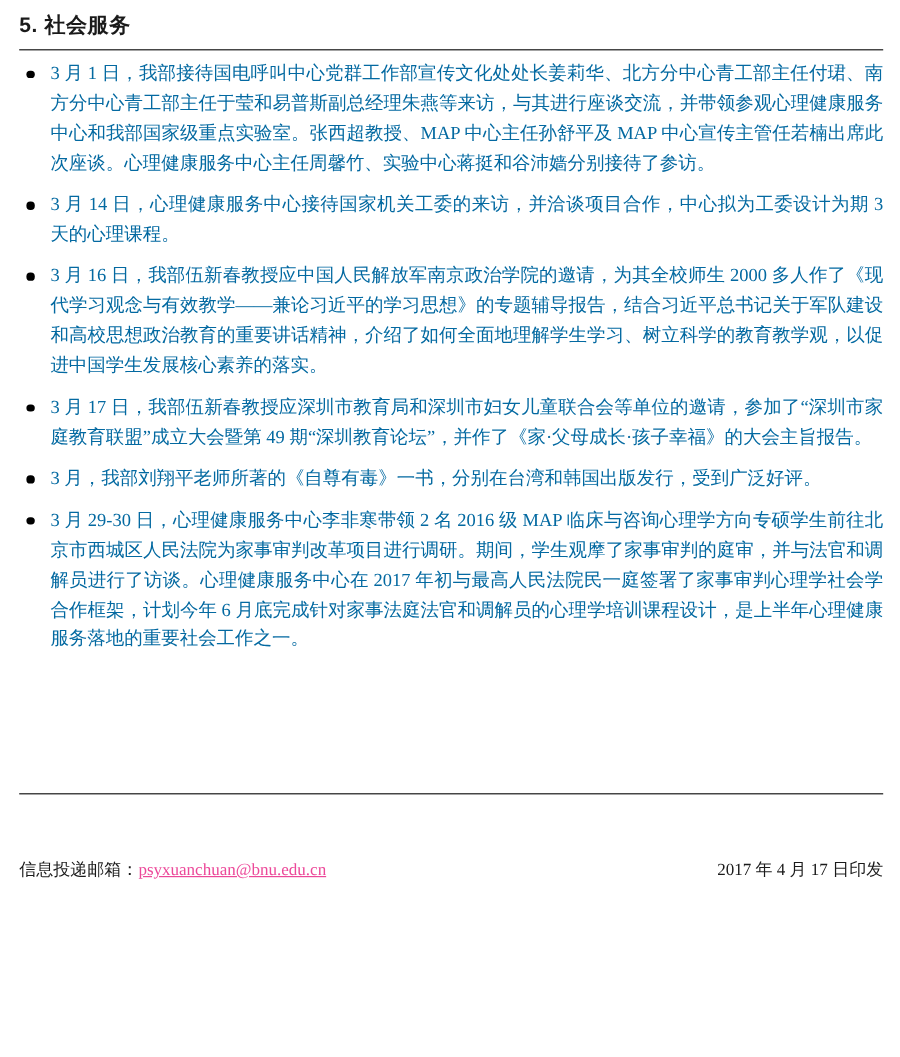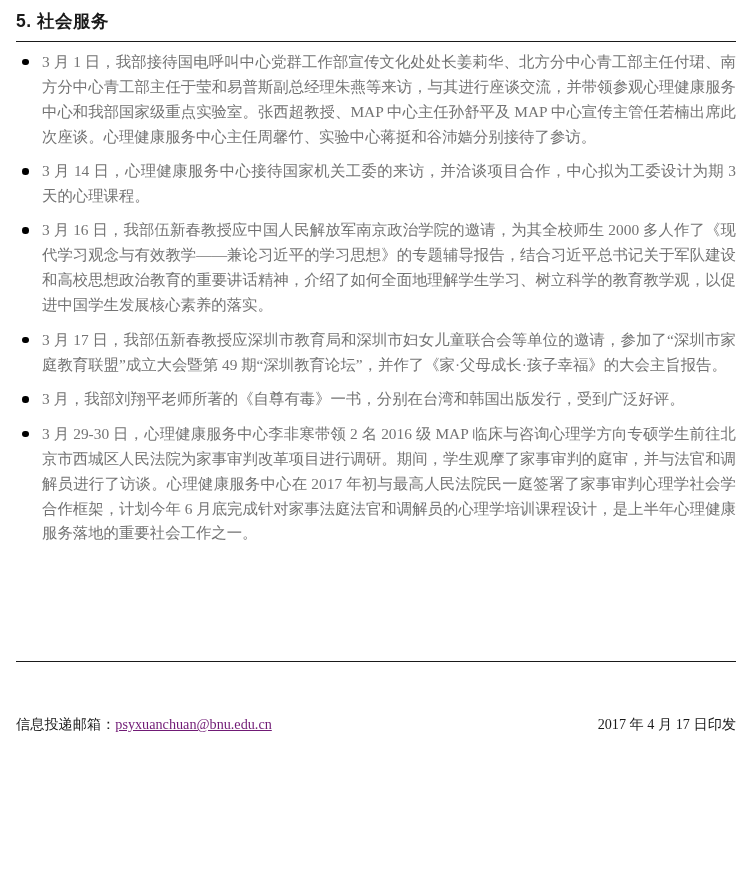--- a/index.html
+++ b/index.html
@@ -44,21 +44,21 @@
     padding: 0;
   }
   ul.bullet-list > li {
     position: relative;
     padding-left: 26px;
     margin-bottom: 9.5px;
     font-size: 15.4px;
     line-height: 1.62;
     text-align: justify;
     text-justify: inter-ideograph;
-    color: #737373;
+    color: #0369a1;
   }
   ul.bullet-list > li::before {
     content: "";
     position: absolute;
     left: 6px;
     top: 9px;
     width: 6.5px;
     height: 6.5px;
     background: #000000;
     border-radius: 50%;
@@ -78,21 +78,21 @@
     display: flex;
     justify-content: space-between;
     align-items: baseline;
     font-size: 14.2px;
     color: #1a1a1a;
   }
   .footer-left {
     white-space: nowrap;
   }
   .footer-email {
-    color: #701a75;
+    color: #ec4899;
     text-decoration: underline;
   }
   .footer-right {
     white-space: nowrap;
     margin-top: 48px;
   }
 </style>
 </head>
 <body>
 

